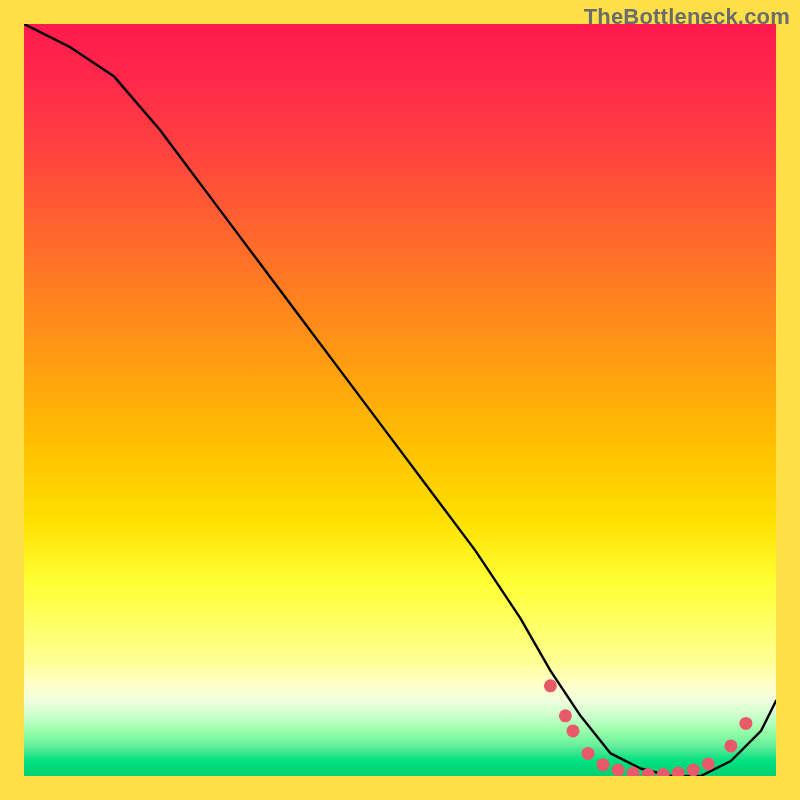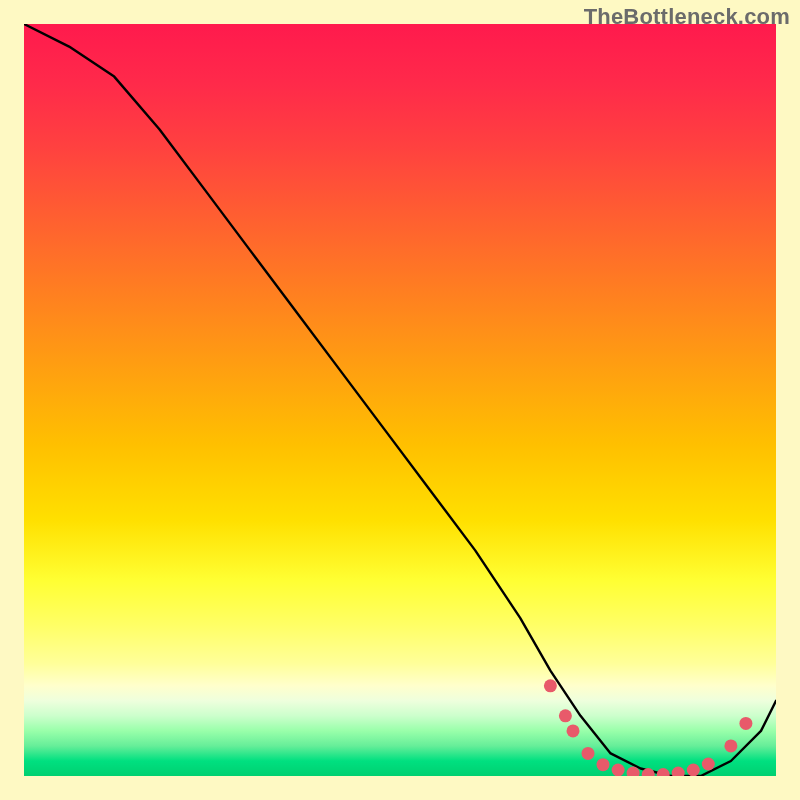--- a/index.html
+++ b/index.html
@@ -7,21 +7,21 @@
     padding: 0;
     width: 800px;
     height: 800px;
     background: #000;
     overflow: hidden;
   }
   .frame {
     position: absolute;
     left: 0; top: 0;
     width: 800px; height: 800px;
-    background: #fef9c3;
+    background: #fde047;
   }
   .plot {
     position: absolute;
     left: 24px;
     top: 24px;
     width: 752px;
     height: 752px;
     background: linear-gradient(to bottom,
       #ff1a4d 0%,
       #ff2a4a 8%,

